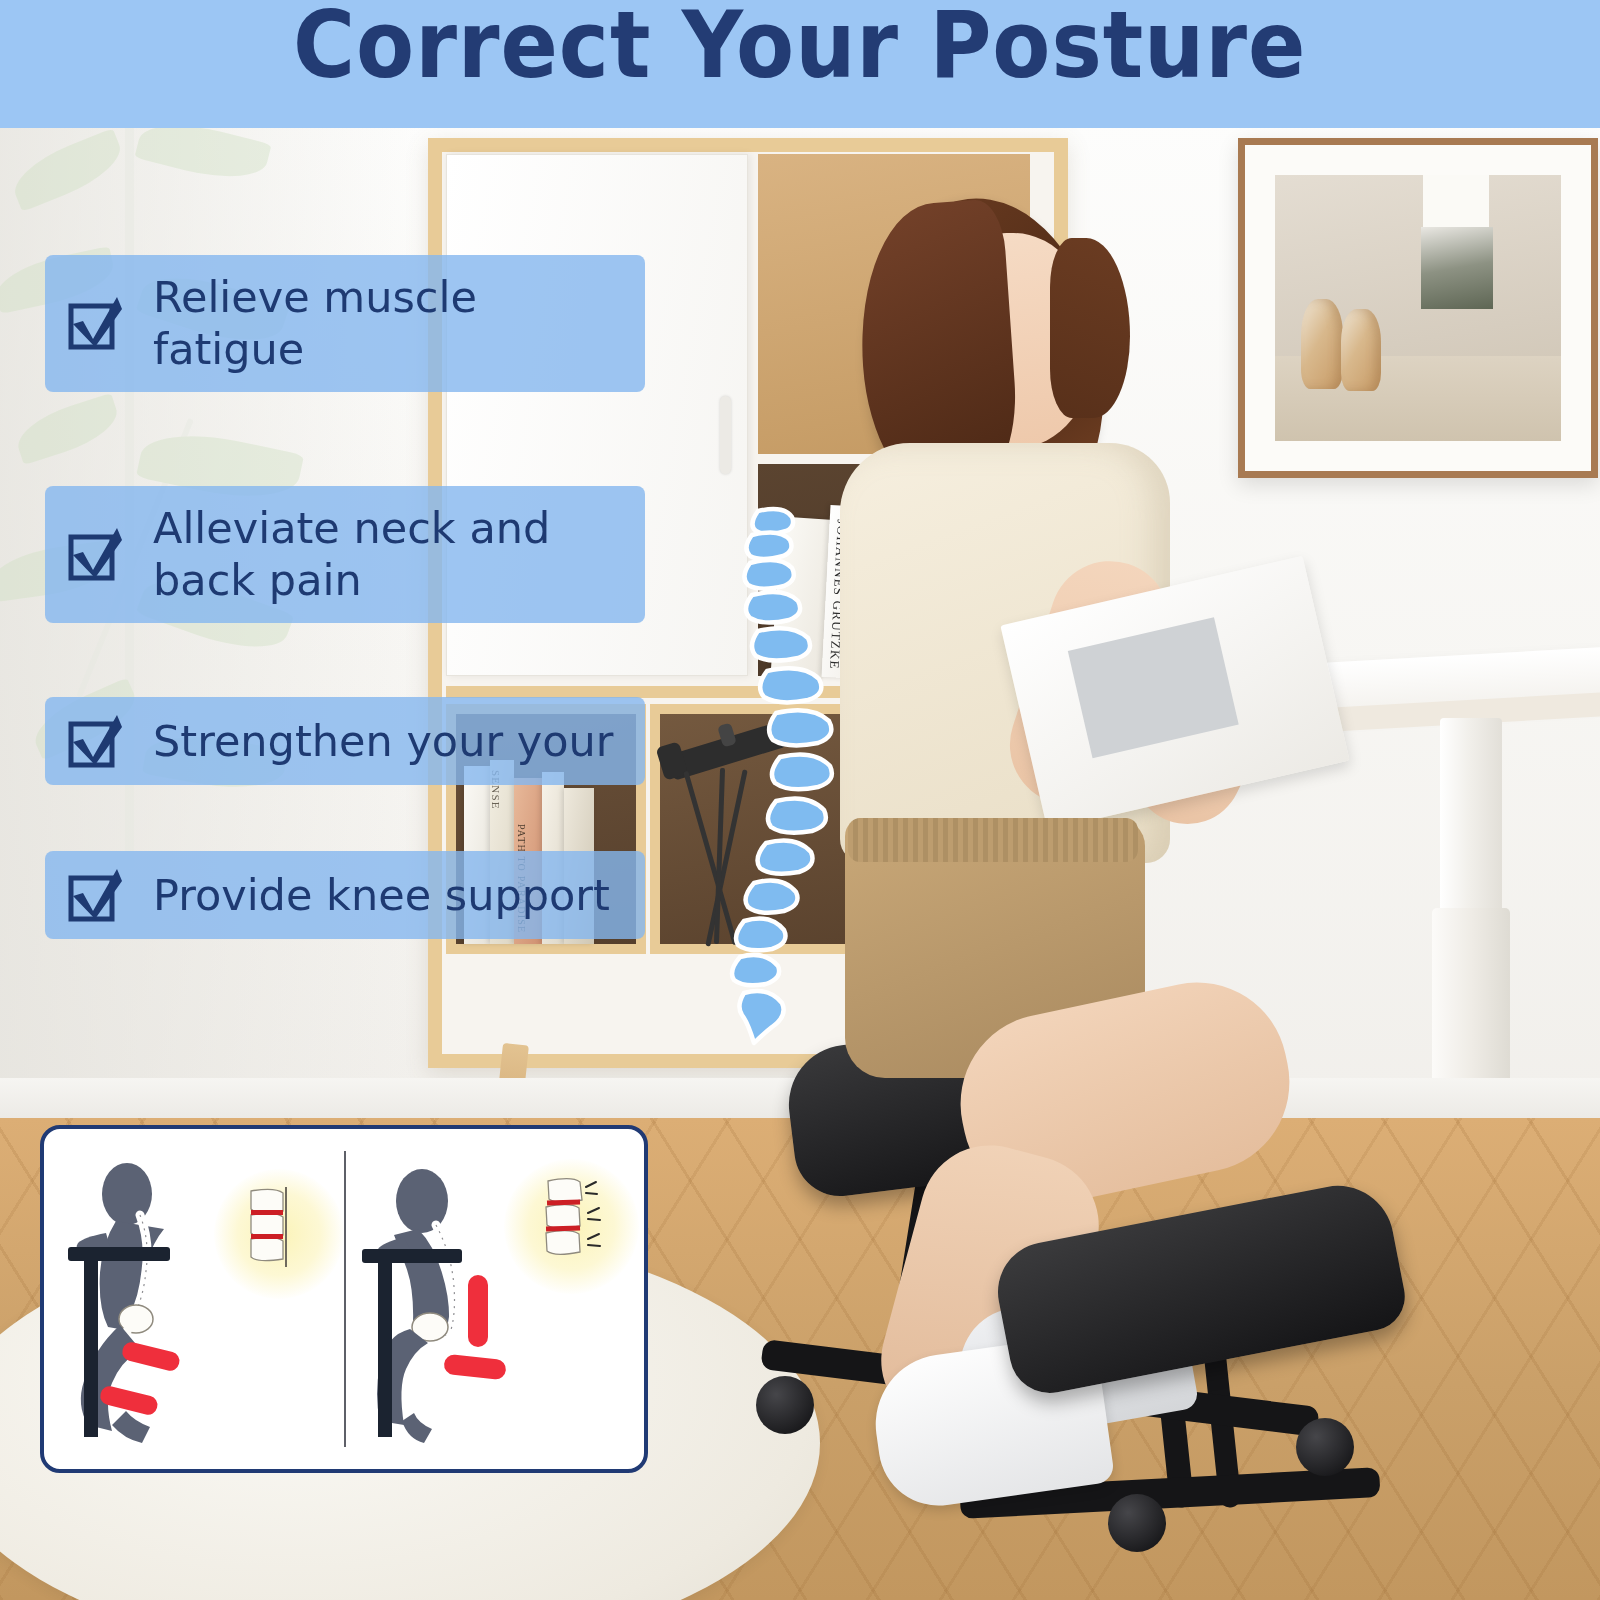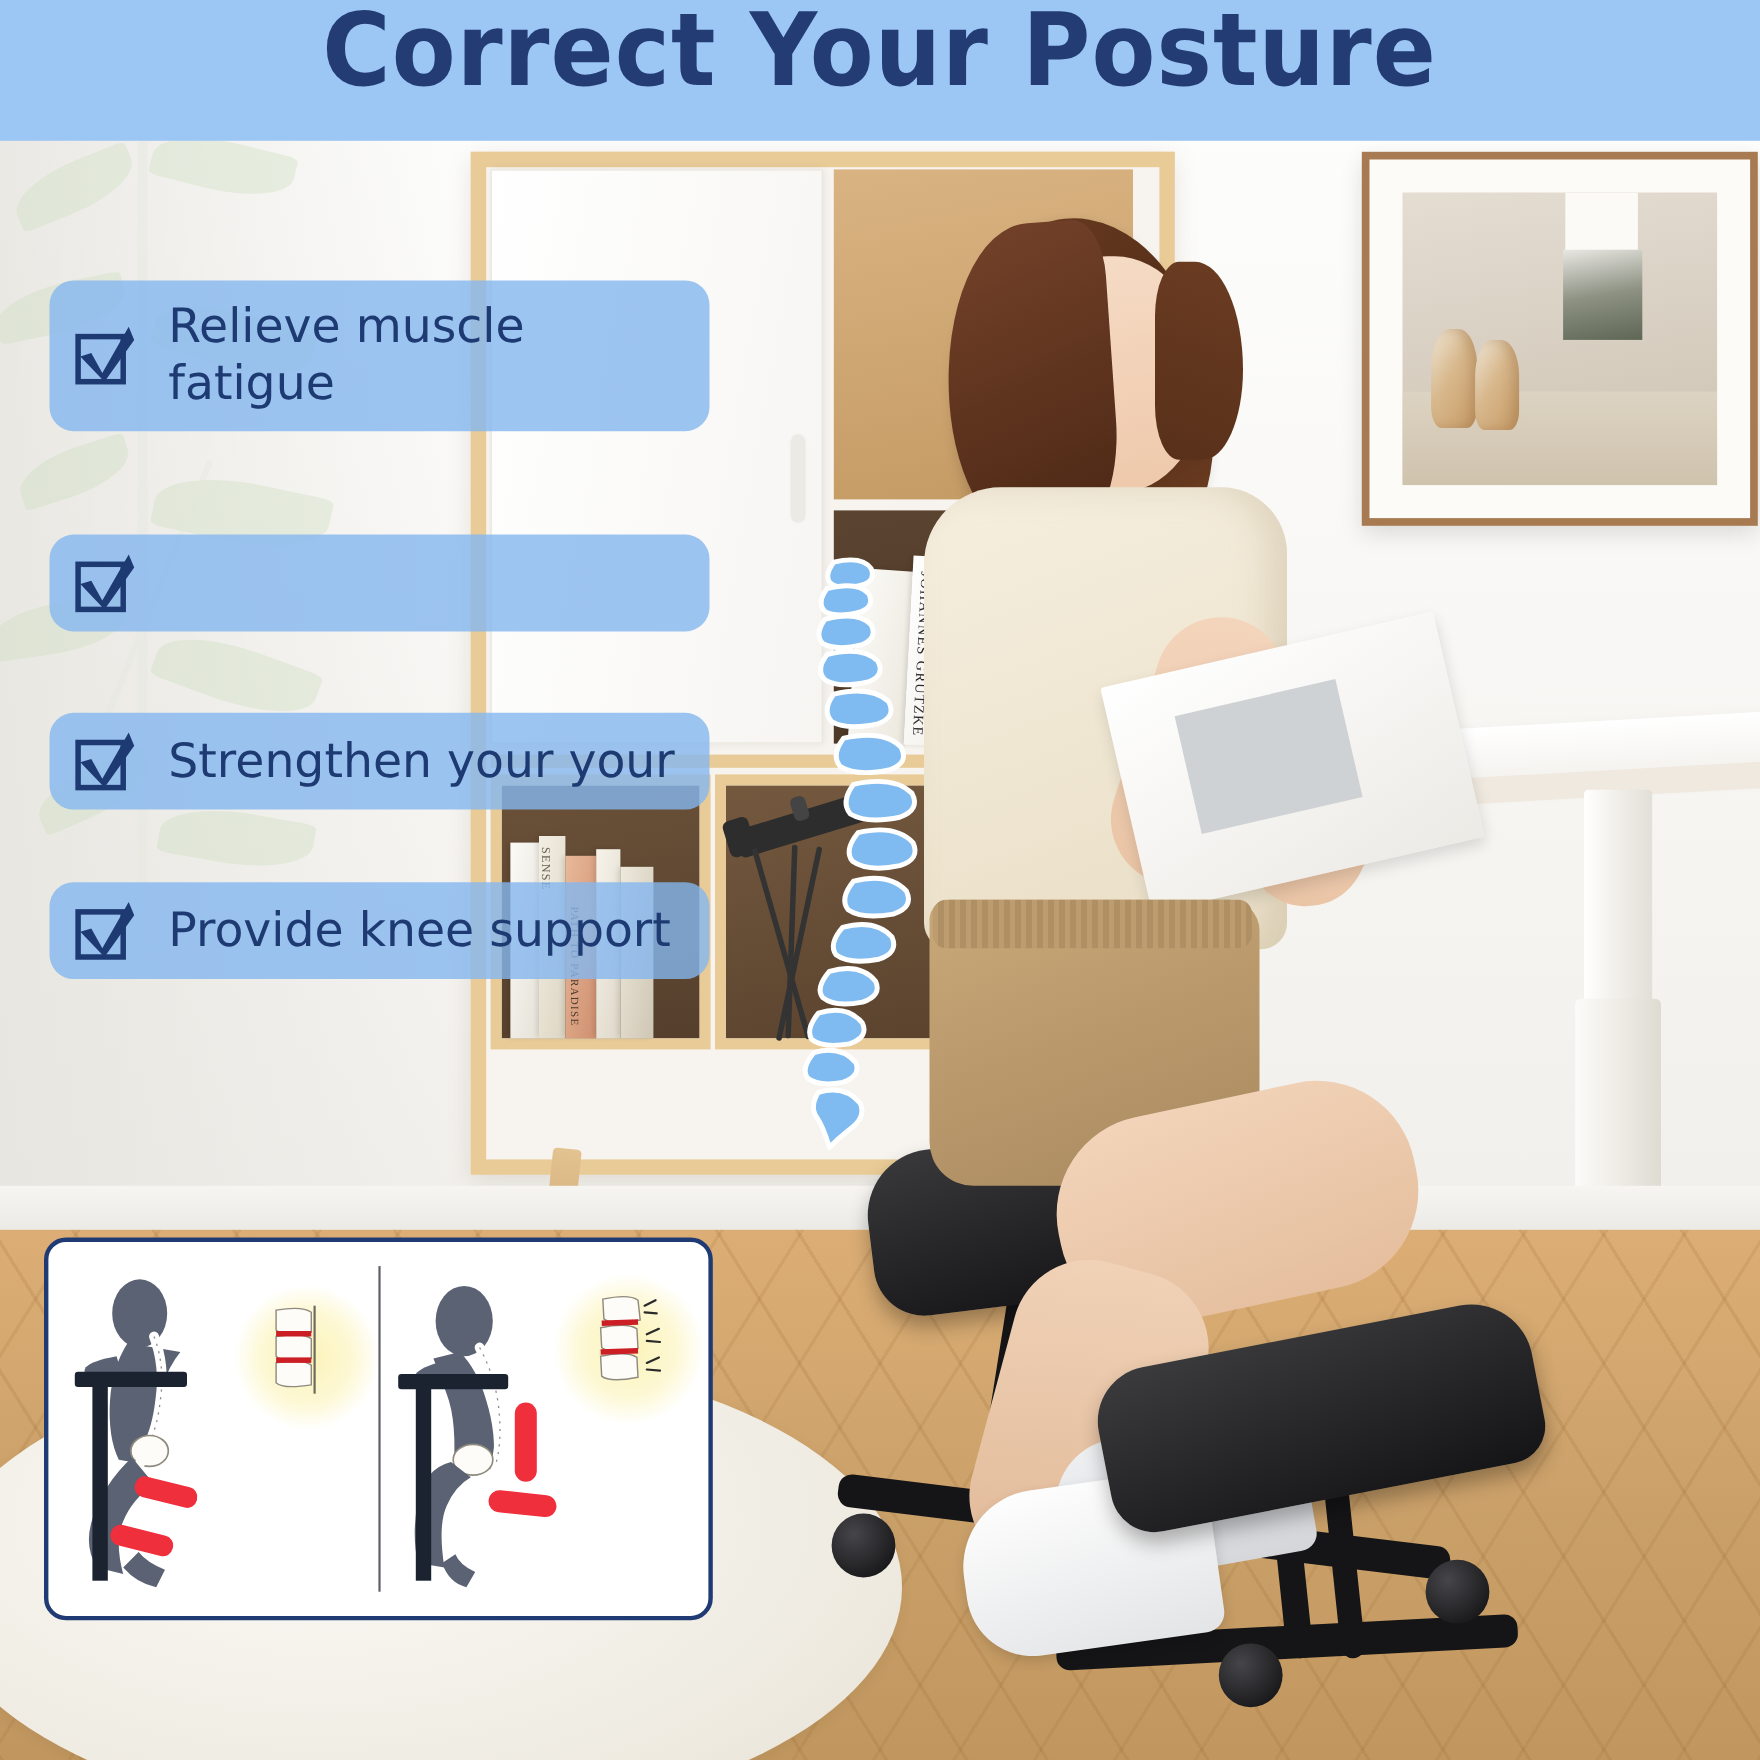--- a/index.html
+++ b/index.html
@@ -97,21 +97,21 @@
   .seat{position:absolute;left:790px;top:915px;width:310px;height:150px;background:linear-gradient(170deg,#3a3a3c,#121214);border-radius:60px 70px 40px 46px;transform:rotate(-7deg);box-shadow:0 10px 18px rgba(0,0,0,.3);z-index:11;}
   .kneepad{position:absolute;left:1000px;top:1095px;width:400px;height:150px;background:linear-gradient(170deg,#3c3c3e,#141416);border-radius:50px 56px 34px 40px;transform:rotate(-11deg);box-shadow:0 10px 18px rgba(0,0,0,.3);z-index:13;}
   .frame-bar{position:absolute;background:#151517;border-radius:12px;z-index:10;}
   .caster{position:absolute;width:58px;height:58px;border-radius:50%;background:radial-gradient(circle at 35% 32%,#46464a,#0c0c0e);z-index:14;}
 
   
   .spine{position:absolute;left:718px;top:385px;width:130px;height:545px;z-index:30;}
 
   
   .features{position:absolute;left:45px;top:255px;width:600px;z-index:50;}
-  .feature{position:relative;background:rgba(133,183,239,.80);border-radius:22px;display:flex;align-items:center;
+  .feature{position:relative;background:rgba(133,183,239,.80);border-radius:8px;display:flex;align-items:center;
            padding:16px 22px;box-sizing:border-box;margin-bottom:0;}
   .f-gap1{height:94px;}
   .f-gap2{height:74px;}
   .f-gap3{height:66px;}
   .chk{flex:0 0 auto;width:56px;height:56px;margin-right:30px;}
   .f-text{color:#1E3A72;font-size:43px;line-height:1.22;font-family:"DejaVu Sans",sans-serif;font-weight:400;}
   .f-text .ln{display:block;}
 
   
   .compare{position:absolute;left:40px;top:1125px;width:600px;height:340px;background:#ffffff;border:4px solid #203A74;border-radius:20px;z-index:55;overflow:hidden;}
@@ -282,20 +282,24 @@
       </div>
     </div>
 
     <div class="f-gap1"></div>
 
     <div class="feature">
       <svg class="chk" viewBox="0 0 56 56">
         <rect x="4" y="11" width="41" height="41" fill="none" stroke="#1E3A72" stroke-width="5"></rect>
         <path d="M6 29 L16 26 L26 44 L50 2 L55 14 L28 52z" fill="#1E3A72"></path>
       </svg>
+      <div class="f-text">
+        <span class="ln">Alleviate neck and</span>
+        <span class="ln">back pain</span>
+      </div>
     </div>
 
     <div class="f-gap2"></div>
 
     <div class="feature">
       <svg class="chk" viewBox="0 0 56 56">
         <rect x="4" y="11" width="41" height="41" fill="none" stroke="#1E3A72" stroke-width="5"></rect>
         <path d="M6 29 L16 26 L26 44 L50 2 L55 14 L28 52z" fill="#1E3A72"></path>
       </svg>
       <div class="f-text">

